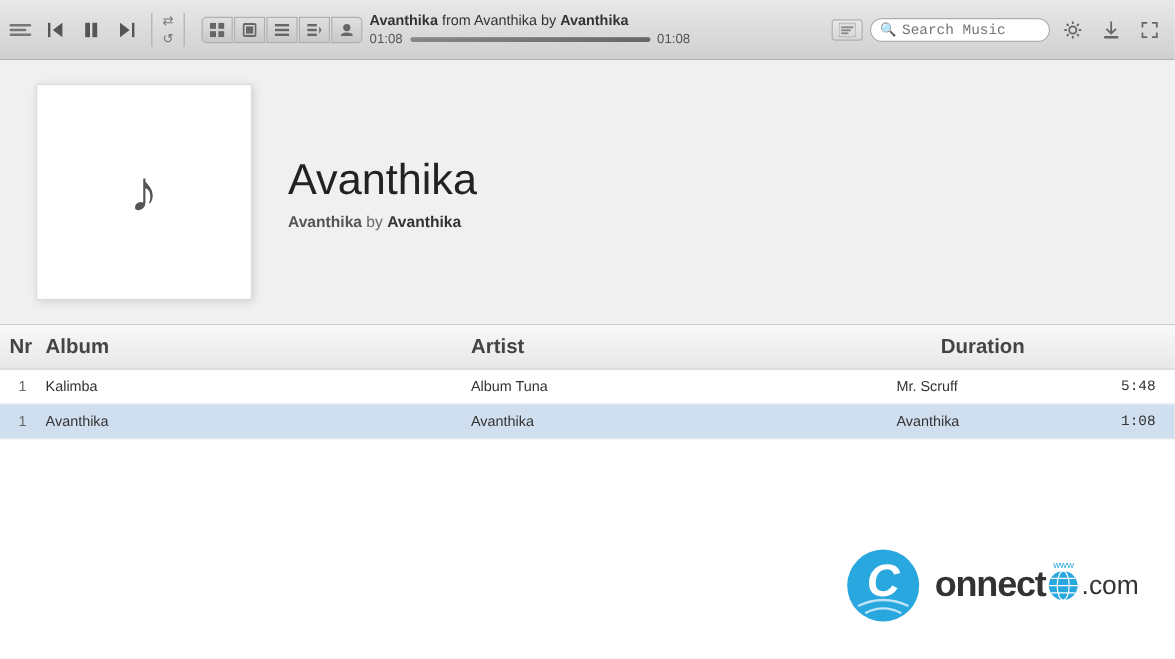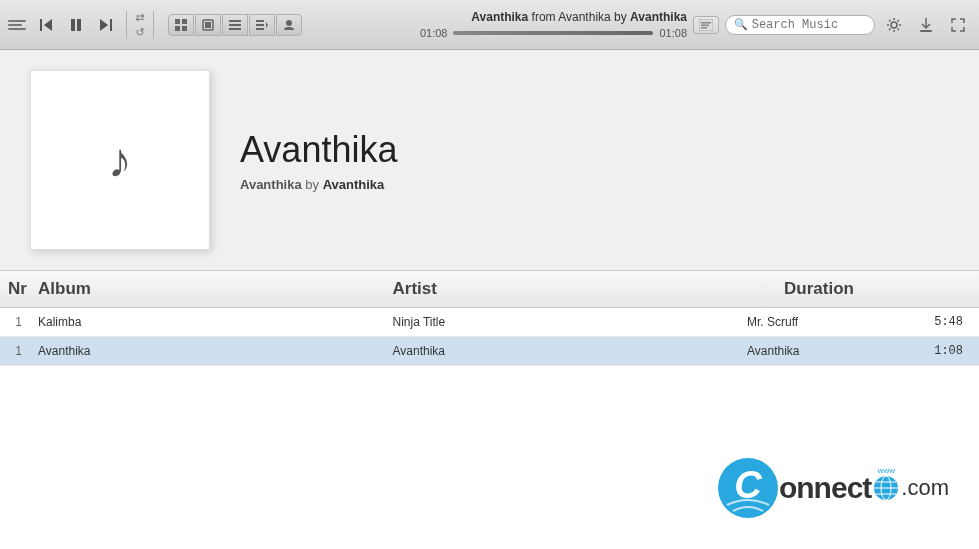--- a/index.html
+++ b/index.html
@@ -78,21 +78,21 @@
       font-size: 10px;
       color: #555;
     }
     .view-btn:first-child { border-radius: 4px 0 0 4px; }
     .view-btn:last-child { border-radius: 0 4px 4px 0; }
 
     .now-playing {
       flex: 1;
       display: flex;
       flex-direction: column;
-      align-items: flex-end;
+      align-items: flex-start;
       justify-content: center;
       gap: 3px;
     }
 
     .now-playing-title {
       font-size: 12px;
       color: #333;
     }
 
     .now-playing-title .track-name {
@@ -454,21 +454,21 @@
     <div class="table-header">
       <div class="table-header-cell">Nr</div>
       <div class="table-header-cell">Album</div>
       <div class="table-header-cell">Artist</div>
       <div class="table-header-cell" style="text-align:center;">Duration</div>
     </div>
 
     <div class="table-row">
       <div class="table-cell number">1</div>
       <div class="table-cell">Kalimba</div>
-      <div class="table-cell">Ninja Title</div>
+      <div class="table-cell">Album Tuna</div>
       <div class="table-cell">Mr. Scruff</div>
       <div class="table-cell duration">5:48</div>
     </div>
 
     <div class="table-row selected">
       <div class="table-cell number">1</div>
       <div class="table-cell">Avanthika</div>
       <div class="table-cell">Avanthika</div>
       <div class="table-cell">Avanthika</div>
       <div class="table-cell duration">1:08</div>
@@ -482,21 +482,21 @@
     <div style="position:relative;width:62px;height:62px;">
       <svg width="62" height="62" viewBox="0 0 62 62">
         <circle cx="31" cy="31" r="30" fill="#29a8e0"></circle>
 
         <path d="M10,48 Q31,38 52,48" stroke="white" stroke-width="2" fill="none" opacity="0.7"></path>
         <path d="M16,54 Q31,46 46,54" stroke="white" stroke-width="2" fill="none" opacity="0.7"></path>
       </svg>
       <div style="position:absolute;top:50%;left:50%;transform:translate(-50%,-58%);font-size:38px;font-weight:900;color:white;font-style:italic;line-height:1;">C</div>
     </div>
 
-    <div style="font-size:30px;font-weight:bold;color:#333;letter-spacing:-1px;margin-left:0;">onnect</div>
+    <div style="font-size:30px;font-weight:bold;color:#333;letter-spacing:-1px;margin-left:12px;">onnect</div>
 
     <div style="display:flex;flex-direction:column;align-items:center;margin:0 2px;margin-top:-8px;">
       <span style="font-size:8px;color:#29a8e0;font-weight:normal;line-height:1;">www</span>
       <svg width="26" height="26" viewBox="0 0 26 26">
         <circle cx="13" cy="13" r="12" fill="#29a8e0"></circle>
         <ellipse cx="13" cy="13" rx="5" ry="12" fill="none" stroke="white" stroke-width="1"></ellipse>
         <line x1="1" y1="13" x2="25" y2="13" stroke="white" stroke-width="1"></line>
         <line x1="3" y1="7" x2="23" y2="7" stroke="white" stroke-width="1"></line>
         <line x1="3" y1="19" x2="23" y2="19" stroke="white" stroke-width="1"></line>
       </svg>

